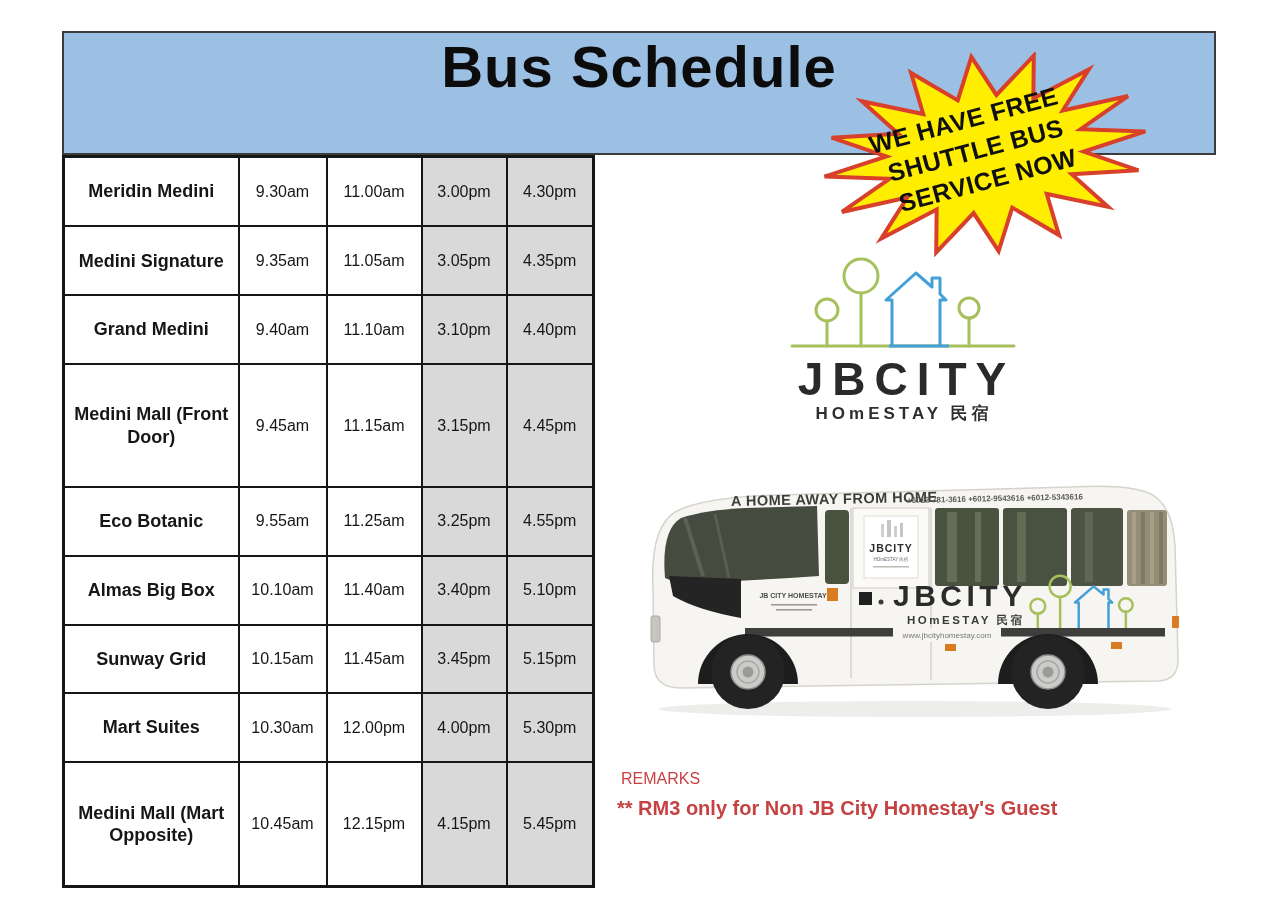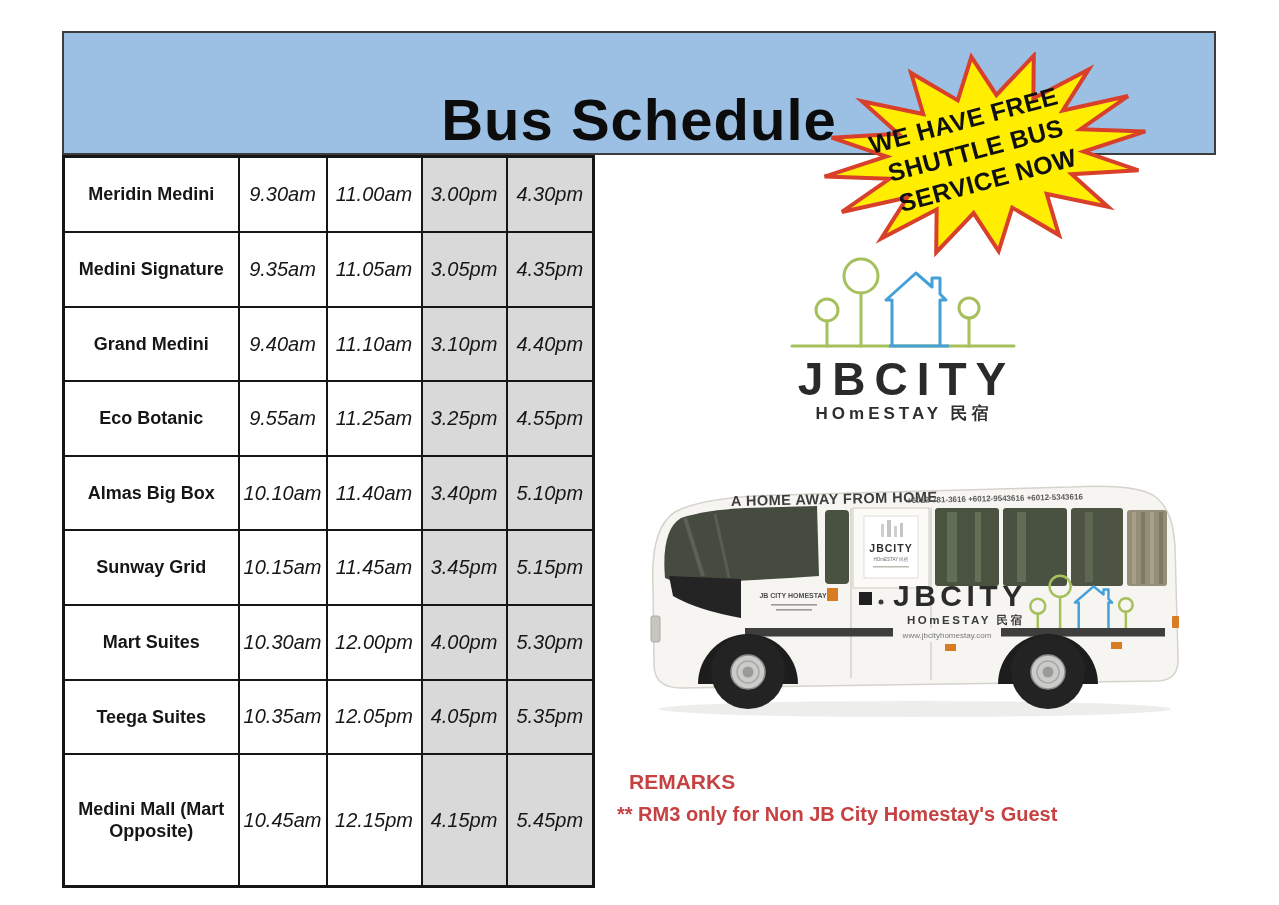--- a/index.html
+++ b/index.html
@@ -1,50 +1,50 @@
 <!DOCTYPE html>
 <html><head>
 <meta charset="utf-8">
 <style>
   html,body{margin:0;padding:0;background:#ffffff;}
   body{font-family:"Liberation Sans",sans-serif;}
   .page{position:relative;width:1279px;height:905px;background:#ffffff;overflow:hidden;}
 
   
   .header{position:absolute;left:62px;top:31px;width:1154px;height:124px;background:#9cc0e4;
-          border:2px solid #3c3c3c;box-sizing:border-box;display:flex;align-items:flex-end;justify-content:center;}
+          border:2px solid #3c3c3c;box-sizing:border-box;display:flex;align-items:flex-start;justify-content:center;}
   .header-title{font-size:58px;font-weight:800;color:#0c0c0c;letter-spacing:1px;}
 
   
   table.schedule{position:absolute;left:62px;top:155px;width:530px;height:733px;
                  border-collapse:collapse;table-layout:fixed;border:3px solid #161616;}
   table.schedule td{border:2px solid #161616;text-align:center;vertical-align:middle;
                     padding:2px 3px;color:#161616;box-sizing:border-box;background:#ffffff;}
   td.stop{font-weight:700;font-size:18px;line-height:1.25;}
-  td.time{font-size:20px;font-weight:400;font-style:italic;}
+  td.time{font-size:16px;font-weight:400;}
   td.gray{background:#d9d9d9 !important;}
 
   
   .starburst{position:absolute;left:820px;top:52px;width:338px;height:205px;}
   .starburst text{font-family:"Liberation Sans",sans-serif;}
 
   
   .logo-art{position:absolute;left:788px;top:256px;width:230px;height:95px;}
   .logo-brand{position:absolute;left:762px;top:352px;width:280px;text-align:center;
               font-size:46px;font-weight:800;color:#2a2a2a;letter-spacing:9px;text-indent:9px;}
   .logo-sub{position:absolute;left:762px;top:402px;width:280px;text-align:center;
             font-size:17px;font-weight:700;color:#2e2e2e;letter-spacing:4px;text-indent:4px;}
 
   
   .bus{position:absolute;left:645px;top:466px;width:545px;height:255px;}
   .bus text{font-family:"Liberation Sans",sans-serif;}
 
   
   .remarks{position:absolute;left:617px;top:770px;color:#c64242;}
-  .remarks-title{font-size:21px;font-weight:700;margin:0 0 6px 12px;}
+  .remarks-title{font-size:16px;font-weight:400;margin:0 0 6px 4px;}
   .remarks-line{font-size:20px;font-weight:700;line-height:28px;margin:0;}
 </style>
 </head>
 <body>
 
 <div class="page">
 
   <div class="header">
     <div class="header-title">Bus Schedule</div>
   </div>
@@ -73,20 +73,27 @@
         <td class="time gray">4.35pm</td>
       </tr>
       <tr>
         <td class="stop">Grand Medini</td>
         <td class="time">9.40am</td>
         <td class="time">11.10am</td>
         <td class="time gray">3.10pm</td>
         <td class="time gray">4.40pm</td>
       </tr>
       <tr>
+        <td class="stop">Medini Mall (Front Door)</td>
+        <td class="time">9.45am</td>
+        <td class="time">11.15am</td>
+        <td class="time gray">3.15pm</td>
+        <td class="time gray">4.45pm</td>
+      </tr>
+      <tr>
         <td class="stop">Eco Botanic</td>
         <td class="time">9.55am</td>
         <td class="time">11.25am</td>
         <td class="time gray">3.25pm</td>
         <td class="time gray">4.55pm</td>
       </tr>
       <tr>
         <td class="stop">Almas Big Box</td>
         <td class="time">10.10am</td>
         <td class="time">11.40am</td>
@@ -99,27 +106,20 @@
         <td class="time">11.45am</td>
         <td class="time gray">3.45pm</td>
         <td class="time gray">5.15pm</td>
       </tr>
       <tr>
         <td class="stop">Mart Suites</td>
         <td class="time">10.30am</td>
         <td class="time">12.00pm</td>
         <td class="time gray">4.00pm</td>
         <td class="time gray">5.30pm</td>
-      </tr>
-      <tr>
-        <td class="stop">Teega Suites</td>
-        <td class="time">10.35am</td>
-        <td class="time">12.05pm</td>
-        <td class="time gray">4.05pm</td>
-        <td class="time gray">5.35pm</td>
       </tr>
       <tr>
         <td class="stop">Medini Mall (Mart Opposite)</td>
         <td class="time">10.45am</td>
         <td class="time">12.15pm</td>
         <td class="time gray">4.15pm</td>
         <td class="time gray">5.45pm</td>
       </tr>
     </tbody>
   </table>

